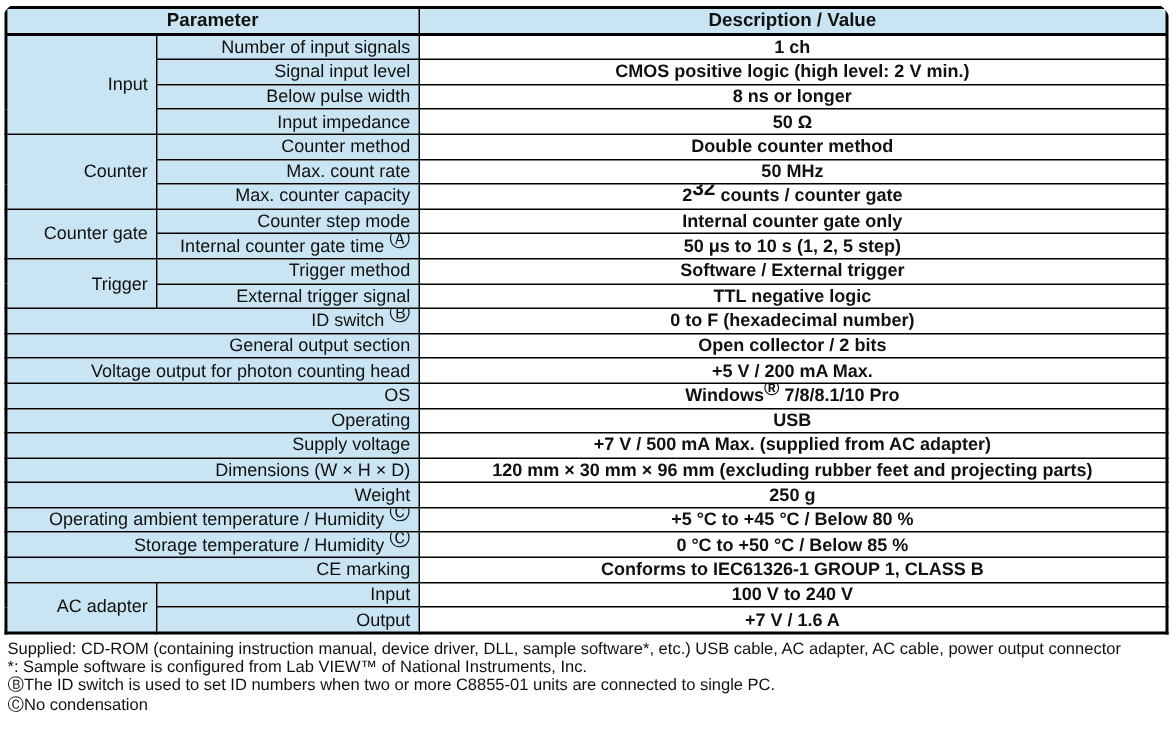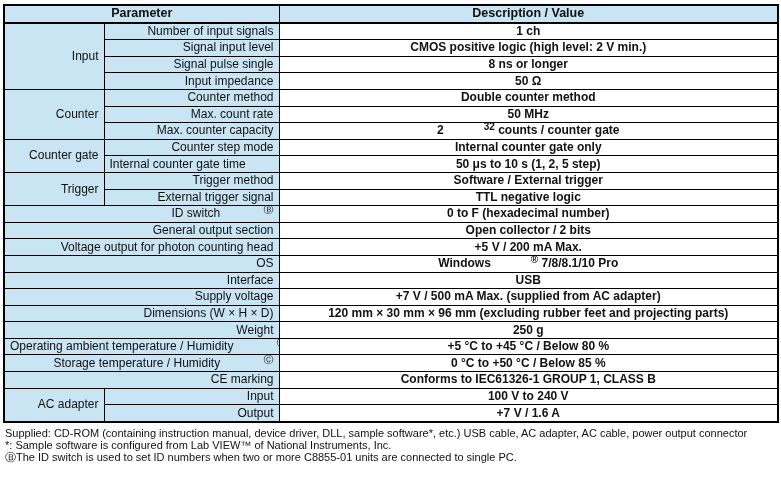--- a/index.html
+++ b/index.html
@@ -8,20 +8,21 @@
     background: #ffffff;
     font-family: "Liberation Sans", sans-serif;
     color: #111111;
   }
   .page {
     width: 781px;
     height: 492px;
     box-sizing: border-box;
     padding: 4px 15px 0 3px;
     overflow: hidden;
+    border-radius: 18px;
   }
   table.spec-table {
     border-collapse: collapse;
     table-layout: fixed;
     width: 774px;
     border: 2px solid #000000;
     font-size: 12px;
   }
   .spec-table th,
   .spec-table td {
@@ -45,24 +46,23 @@
   }
   .spec-table td.value-cell {
     background: #ffffff;
     text-align: center;
     font-weight: bold;
   }
   .spec-table td.group-cell {
     vertical-align: middle;
   }
   sup.mark {
-    font-size: 10px;
+    font-size: 14px;
     line-height: 0;
     vertical-align: 4px;
-    margin-left: 40px;
   }
   .notes {
     margin: 4px 0 0 2px;
     font-size: 11px;
     line-height: 12.3px;
     white-space: nowrap;
   }
   .notes div { height: 12.3px; }
 </style>
 </head>
@@ -86,21 +86,21 @@
         <tr>
           <td class="group-cell param-bg" rowspan="4">Input</td>
           <td class="param-cell param-bg"><span>Number of input signals</span></td>
           <td class="value-cell"><span>1 ch</span></td>
         </tr>
         <tr>
           <td class="param-cell param-bg"><span>Signal input level</span></td>
           <td class="value-cell"><span>CMOS positive logic (high level: 2 V min.)</span></td>
         </tr>
         <tr>
-          <td class="param-cell param-bg"><span>Signal pulse single</span></td>
+          <td class="param-cell param-bg"><span>Below pulse width</span></td>
           <td class="value-cell"><span>8 ns or longer</span></td>
         </tr>
         <tr>
           <td class="param-cell param-bg"><span>Input impedance</span></td>
           <td class="value-cell"><span>50 Ω</span></td>
         </tr>
         <tr>
           <td class="group-cell param-bg" rowspan="3">Counter</td>
           <td class="param-cell param-bg"><span>Counter method</span></td>
           <td class="value-cell"><span>Double counter method</span></td>
@@ -141,21 +141,21 @@
         </tr>
         <tr>
           <td class="param-cell param-bg" colspan="2"><span>Voltage output for photon counting head</span></td>
           <td class="value-cell"><span>+5 V / 200 mA Max.</span></td>
         </tr>
         <tr>
           <td class="param-cell param-bg" colspan="2"><span>OS</span></td>
           <td class="value-cell"><span>Windows</span><sup class="mark">®</sup><span> 7/8/8.1/10 Pro</span></td>
         </tr>
         <tr>
-          <td class="param-cell param-bg" colspan="2"><span>Interface</span></td>
+          <td class="param-cell param-bg" colspan="2"><span>Operating</span></td>
           <td class="value-cell"><span>USB</span></td>
         </tr>
         <tr>
           <td class="param-cell param-bg" colspan="2"><span>Supply voltage</span></td>
           <td class="value-cell"><span>+7 V / 500 mA Max. (supplied from AC adapter)</span></td>
         </tr>
         <tr>
           <td class="param-cell param-bg" colspan="2"><span>Dimensions (W × H × D)</span></td>
           <td class="value-cell"><span>120 mm × 30 mm × 96 mm (excluding rubber feet and projecting parts)</span></td>
         </tr>
@@ -184,15 +184,16 @@
           <td class="param-cell param-bg"><span>Output</span></td>
           <td class="value-cell"><span>+7 V / 1.6 A</span></td>
         </tr>
       </tbody>
   </table>
 
   <div class="notes">
       <div>Supplied: CD-ROM (containing instruction manual, device driver, DLL, sample software*, etc.) USB cable, AC adapter, AC cable, power output connector</div>
       <div>*: Sample software is configured from Lab VIEW™ of National Instruments, Inc.</div>
       <div>ⒷThe ID switch is used to set ID numbers when two or more C8855-01 units are connected to single PC.</div>
+      <div>ⒸNo condensation</div>
     </div>
 
 </div>
 
 </body></html>

